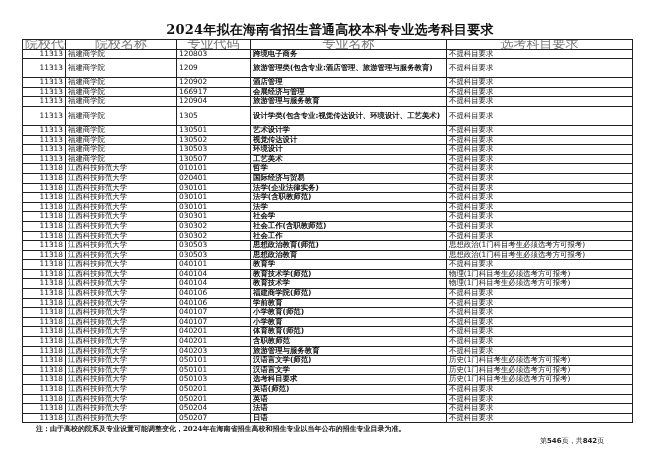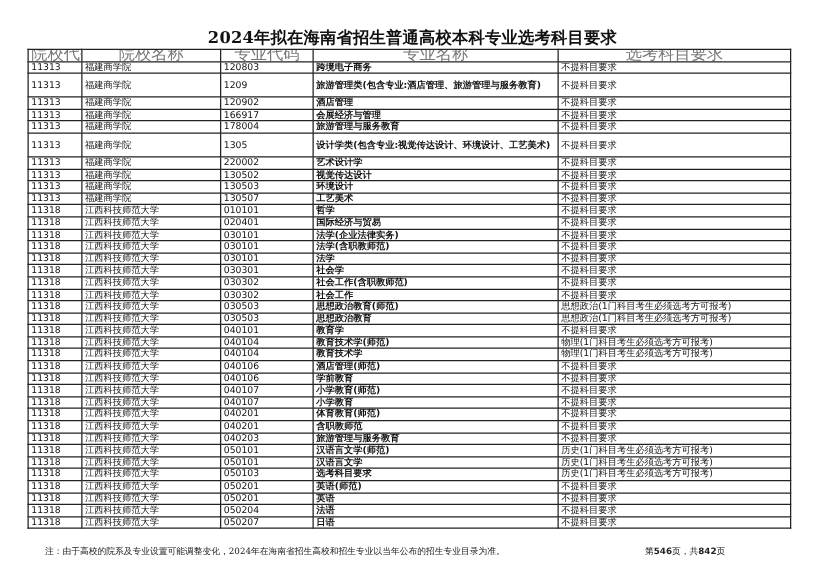--- a/index.html
+++ b/index.html
@@ -1,25 +1,25 @@
 <!DOCTYPE html>
 <html><head>
 <meta charset="utf-8">
 <style>
   html, body { margin:0; padding:0; background:#ffffff; }
   body { width:660px; height:466px; position:relative; overflow:hidden; font-family:"DejaVu Sans", sans-serif; color:#111; }
   .title { position:absolute; top:21px; left:0; width:660px; text-align:center; font-family:"DejaVu Serif", serif; font-size:13px; font-weight:bold; letter-spacing:0.2px; }
   table.grid { position:absolute; top:39px; left:22px; width:610px; border-collapse:collapse; table-layout:fixed; border:1.4px solid #222; }
   table.grid td, table.grid th { border:1px solid #222; padding:0 2px; font-size:7.4px; line-height:8.6px; height:8.6px; white-space:nowrap; overflow:hidden; vertical-align:middle; }
   table.grid th { font-weight:normal; color:#777; font-family:"DejaVu Serif", serif; text-align:center; font-size:13px; }
-  table.grid td.c-code { text-align:left; }
+  table.grid td.c-code { text-align:right; }
   table.grid td.wrap { white-space:normal;font-weight:bold; }
   tr.tall td { height:18px; }
-  .footer-note { position:absolute; top:436px; left:36px; font-size:7px; font-family:"DejaVu Serif", serif; color:#222; }
-  .footer-page { position:absolute; top:436px; left:516px; font-size:7px; font-family:"DejaVu Serif", serif; color:#222; }
+  .footer-note { position:absolute; top:424px; left:36px; font-size:7px; font-family:"DejaVu Serif", serif; color:#222;font-weight:bold; }
+  .footer-page { position:absolute; top:436px; left:540px; font-size:7px; font-family:"DejaVu Serif", serif; color:#222; }
   .footer-page b { font-family:"DejaVu Sans", sans-serif; }
 </style>
 </head>
 <body>
 
 <div class="title">2024年拟在海南省招生普通高校本科专业选考科目要求</div>
 
 <table class="grid">
   <colgroup>
     <col style="width:43px">
@@ -62,35 +62,35 @@
       <tr>
         <td class="c-code">11313</td>
         <td>福建商学院</td>
         <td>166917</td>
         <td class="wrap">会展经济与管理</td>
         <td>不提科目要求</td>
       </tr>
       <tr>
         <td class="c-code">11313</td>
         <td>福建商学院</td>
-        <td>178004</td>
+        <td>120904</td>
         <td class="wrap">旅游管理与服务教育</td>
         <td>不提科目要求</td>
       </tr>
       <tr class="tall">
         <td class="c-code">11313</td>
         <td>福建商学院</td>
         <td>1305</td>
         <td class="wrap">设计学类(包含专业:视觉传达设计、环境设计、工艺美术)</td>
         <td>不提科目要求</td>
       </tr>
       <tr>
         <td class="c-code">11313</td>
         <td>福建商学院</td>
-        <td>220002</td>
+        <td>130501</td>
         <td class="wrap">艺术设计学</td>
         <td>不提科目要求</td>
       </tr>
       <tr>
         <td class="c-code">11313</td>
         <td>福建商学院</td>
         <td>130502</td>
         <td class="wrap">视觉传达设计</td>
         <td>不提科目要求</td>
       </tr>
@@ -196,21 +196,21 @@
         <td class="c-code">11318</td>
         <td>江西科技师范大学</td>
         <td>040104</td>
         <td class="wrap">教育技术学</td>
         <td>物理(1门科目考生必须选考方可报考)</td>
       </tr>
       <tr>
         <td class="c-code">11318</td>
         <td>江西科技师范大学</td>
         <td>040106</td>
-        <td class="wrap">酒店管理(师范)</td>
+        <td class="wrap">福建商学院(师范)</td>
         <td>不提科目要求</td>
       </tr>
       <tr>
         <td class="c-code">11318</td>
         <td>江西科技师范大学</td>
         <td>040106</td>
         <td class="wrap">学前教育</td>
         <td>不提科目要求</td>
       </tr>
       <tr>

